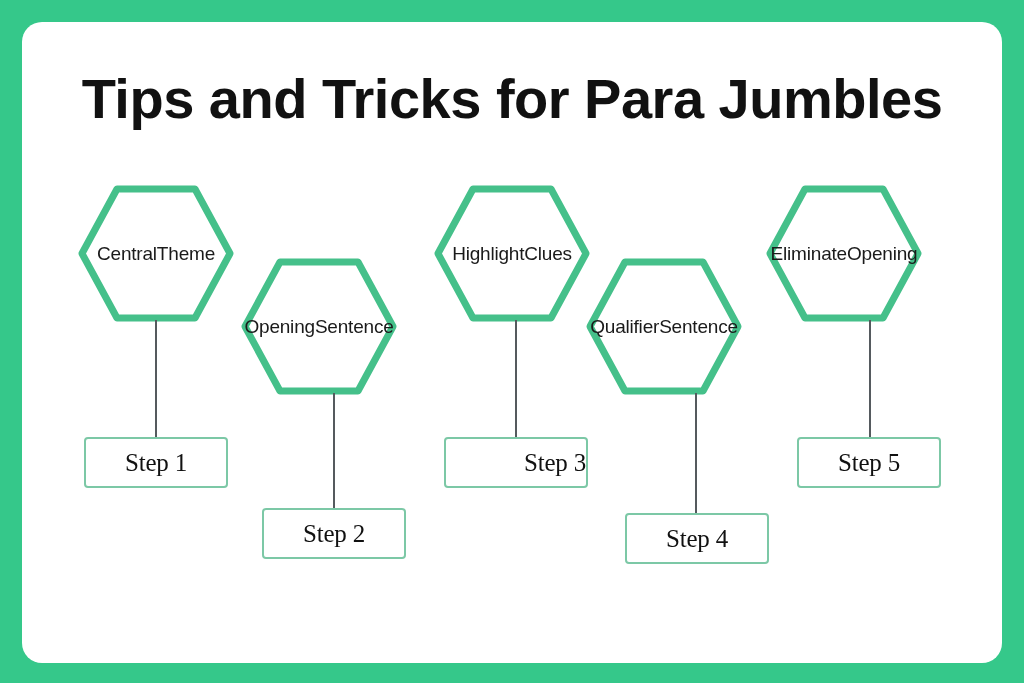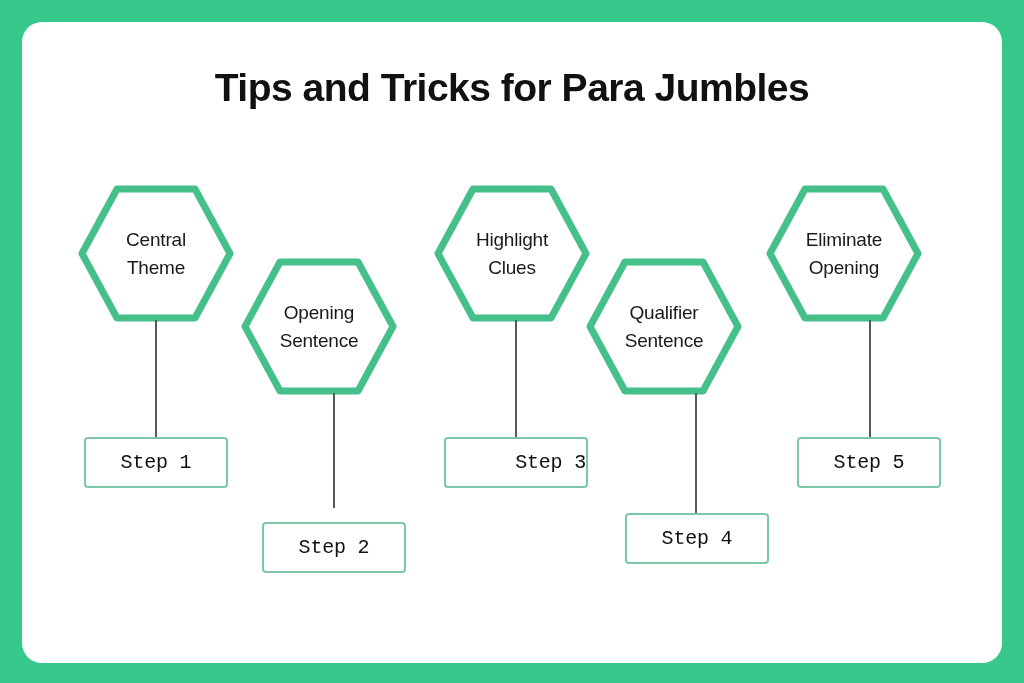--- a/index.html
+++ b/index.html
@@ -29,21 +29,21 @@
   }
 
   
   #title {
     position: absolute;
     left: 0;
     top: 44px;
     width: 980px;
     text-align: center;
     font-family: "Liberation Sans", sans-serif;
-    font-size: 39px;
+    font-size: 56px;
     font-weight: bold;
     letter-spacing: -0.5px;
     color: #111111;
     white-space: nowrap;
   }
 
   
   #diagram {
     position: absolute;
     left: 0;
@@ -68,21 +68,21 @@
     position: absolute;
     inset: 0;
     width: 156px;
     height: 137px;
     display: block;
   }
   .hex-label {
     position: absolute;
     inset: 0;
     display: flex;
-    flex-direction: column;
+    flex-direction: row;
     align-items: center;
     justify-content: center;
     font-family: "Liberation Sans", sans-serif;
     font-size: 19px;
     line-height: 1.45;
     color: #1a1a1a;
     text-align: center;
     padding: 0 14px;
     box-sizing: border-box;
     letter-spacing: -0.2px;
@@ -100,22 +100,22 @@
     position: absolute;
     width: 144px;
     height: 51px;
     border: 2px solid #737373;
     border-radius: 4px;
     background: #ffffff;
     box-sizing: border-box;
     display: flex;
     align-items: center;
     justify-content: center;
-    font-family: Liberation Mono, monospace;
-    font-size: 20px;
+    font-family: Liberation Serif, serif;
+    font-size: 25px;
     color: #111111;
     letter-spacing: -0.2px;
   }
 </style>
 </head>
 <body>
 
 <div id="canvas">
 
   <div id="card">
@@ -142,21 +142,21 @@
           <div class="hex" style="left: 219px; top: 236px;">
             <svg viewBox="0 0 156 137" xmlns="http://www.w3.org/2000/svg">
               <polygon points="39,4 117,4 152,68.5 117,133 39,133 4,68.5" fill="none" stroke="#45c08a" stroke-width="7" stroke-linejoin="round" stroke-linecap="round"></polygon>
             </svg>
             <div class="hex-label">
               <span>Opening</span>
               <span>Sentence</span>
             </div>
           </div>
           <div class="connector" style="left: 311px; top: 371px; height: 115px; background: rgb(85, 90, 94);"></div>
-          <div class="step-box" style="left: 240px; top: 486px; border-color: rgb(124, 200, 166); margin-top: 14px;">
+          <div class="step-box" style="left: 240px; top: 486px; border-color: rgb(124, 200, 166);">
             <span>Step 2</span>
           </div>
         </div>
         <div class="node-group">
           <div class="hex" style="left: 412px; top: 163px;">
             <svg viewBox="0 0 156 137" xmlns="http://www.w3.org/2000/svg">
               <polygon points="39,4 117,4 152,68.5 117,133 39,133 4,68.5" fill="none" stroke="#45c08a" stroke-width="7" stroke-linejoin="round" stroke-linecap="round"></polygon>
             </svg>
             <div class="hex-label">
               <span>Highlight</span>

